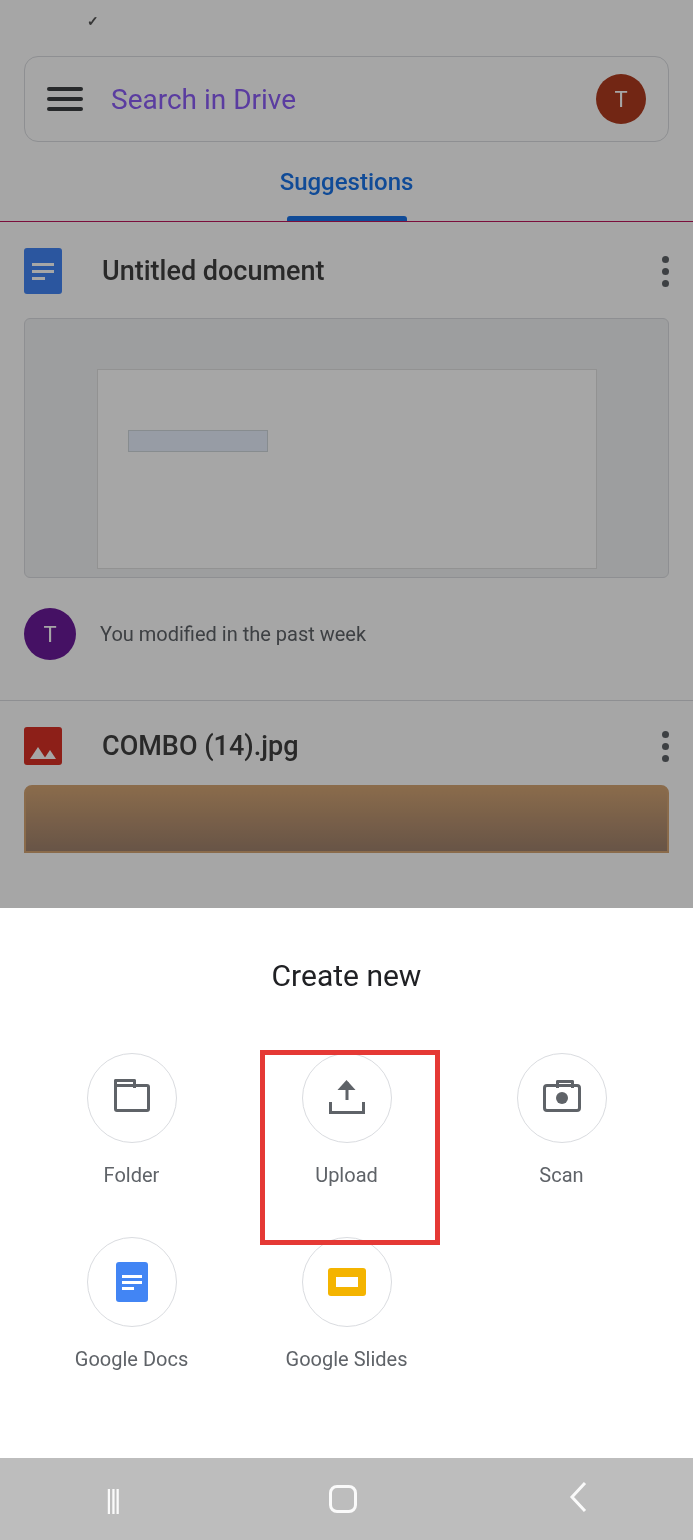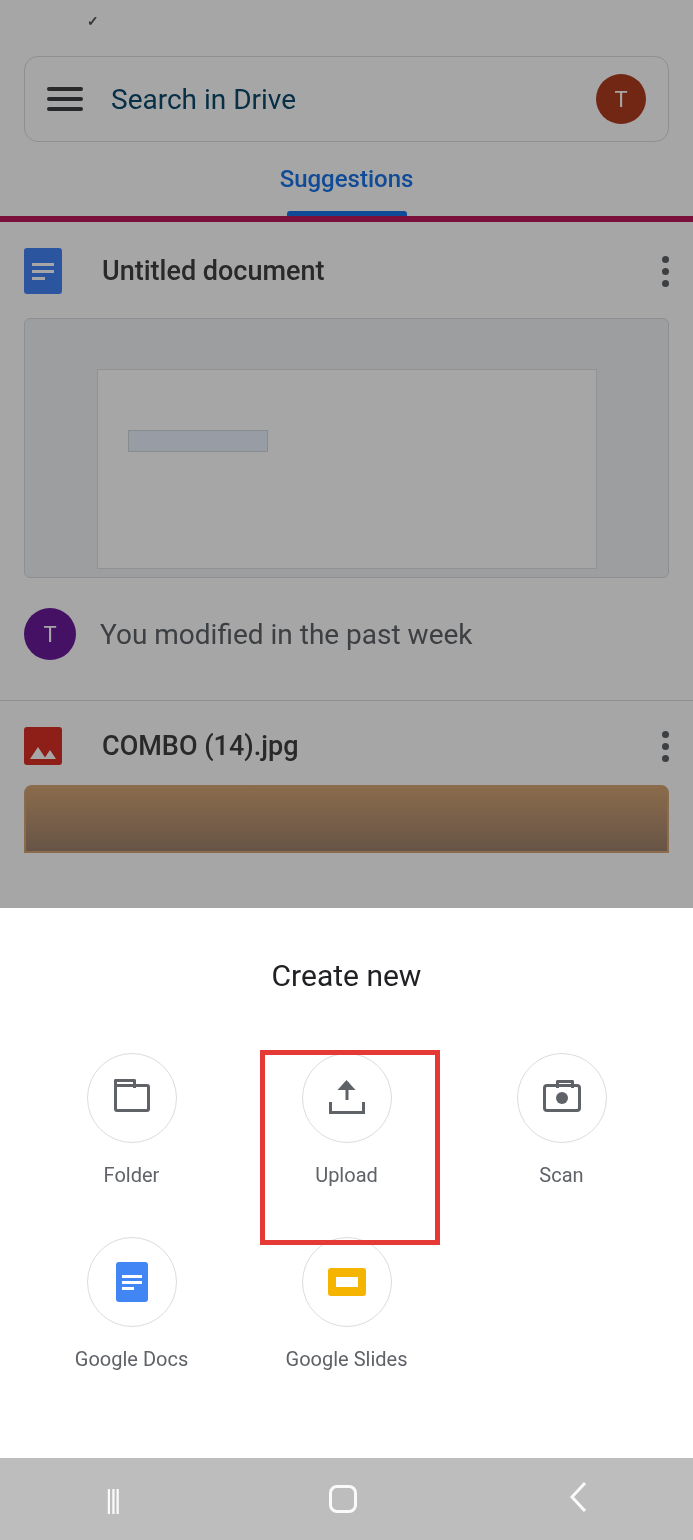--- a/index.html
+++ b/index.html
@@ -46,43 +46,43 @@
   height: 86px;
   border: 1px solid #dadce0;
   border-radius: 14px;
   display: flex;
   align-items: center;
   padding: 0 22px;
   gap: 28px;
 }
 .hamburger { display:flex;flex-direction:column;gap:6px;width:36px;}
 .hamburger span{height:4px;background:#3c4043;border-radius:2px;}
-.search-text { flex:1; font-size:28px; color:#0c4a6e; }
+.search-text { flex:1; font-size:28px; color:#8b5cf6; }
 .avatar { width:50px;height:50px;border-radius:50%;background:#af3b1f;color:#fff;display:flex;align-items:center;justify-content:center;font-size:22px;}
-.tabs { display:flex; height:80px; border-bottom:6px solid #be185d; }
+.tabs { display:flex; height:80px; border-bottom:1px solid #be185d; }
 .tab { flex:1; display:flex; align-items:center; justify-content:center; font-size:24px; color:#3c4043; position:relative;}
 .tab.active { color:#1a73e8; font-weight:500;}
 .tab.active::after { content:''; position:absolute; bottom:0; left:50%; transform:translateX(-50%); width:120px; height:5px; background:#1a73e8; border-radius:3px 3px 0 0;}
 .file-section { padding: 26px 24px 0; }
 .file-header { display:flex; align-items:center; gap:40px; }
 .doc-icon { width:38px;height:46px;background:#4285f4;border-radius:3px;position:relative;display:flex;flex-direction:column;justify-content:center;gap:4px;padding:0 8px;}
 .doc-icon span{height:3px;background:#fff;}
 .doc-icon span:last-child{width:60%;}
 .img-icon { width:38px;height:38px;background:#d93025;border-radius:3px;position:relative;}
 .img-icon::after{content:'';position:absolute;bottom:6px;left:6px;width:0;height:0;border-left:8px solid transparent;border-right:8px solid transparent;border-bottom:12px solid #fff;}
 .img-icon::before{content:'';position:absolute;bottom:6px;right:6px;width:0;height:0;border-left:6px solid transparent;border-right:6px solid transparent;border-bottom:9px solid #fff;}
 .file-title { flex:1; font-size:27px; color:#404040; font-weight:500;}
 .more-dots { display:flex;flex-direction:column;gap:5px;}
 .more-dots span{width:7px;height:7px;background:#5f6368;border-radius:50%;}
 .preview-box { margin-top:24px; height:260px; background:#f1f3f4; border:1px solid #dadce0; border-radius:6px; display:flex;justify-content:center;padding-top:50px;}
 .preview-doc { width:500px; height:200px; background:#fff; border:1px solid #e0e0e0; padding:60px 30px 0;}
 .preview-toolbar{width:140px;height:22px;background:#e8f0fe;border:1px solid #cfd8dc;}
 .meta-row { display:flex;align-items:center;gap:24px;margin:30px 0 40px;}
 .meta-avatar{width:52px;height:52px;border-radius:50%;background:#6a1b9a;color:#fff;display:flex;align-items:center;justify-content:center;font-size:22px;}
-.meta-text{font-size:28px;color:#5f6368;}
+.meta-text{font-size:20px;color:#5f6368;}
 .img-preview { margin-top:20px; height:68px; background:linear-gradient(180deg,#d4a574 0%,#a0826d 100%); border-radius:8px 8px 0 0; border:2px solid #d4a574;}
 .bottom-sheet {
   position:absolute;
   left:0;right:0;
   top:908px;
   bottom:82px;
   background:#fff;
   border-radius:22px 22px 0 0;
   z-index:100;
   padding:50px 30px 12px;

